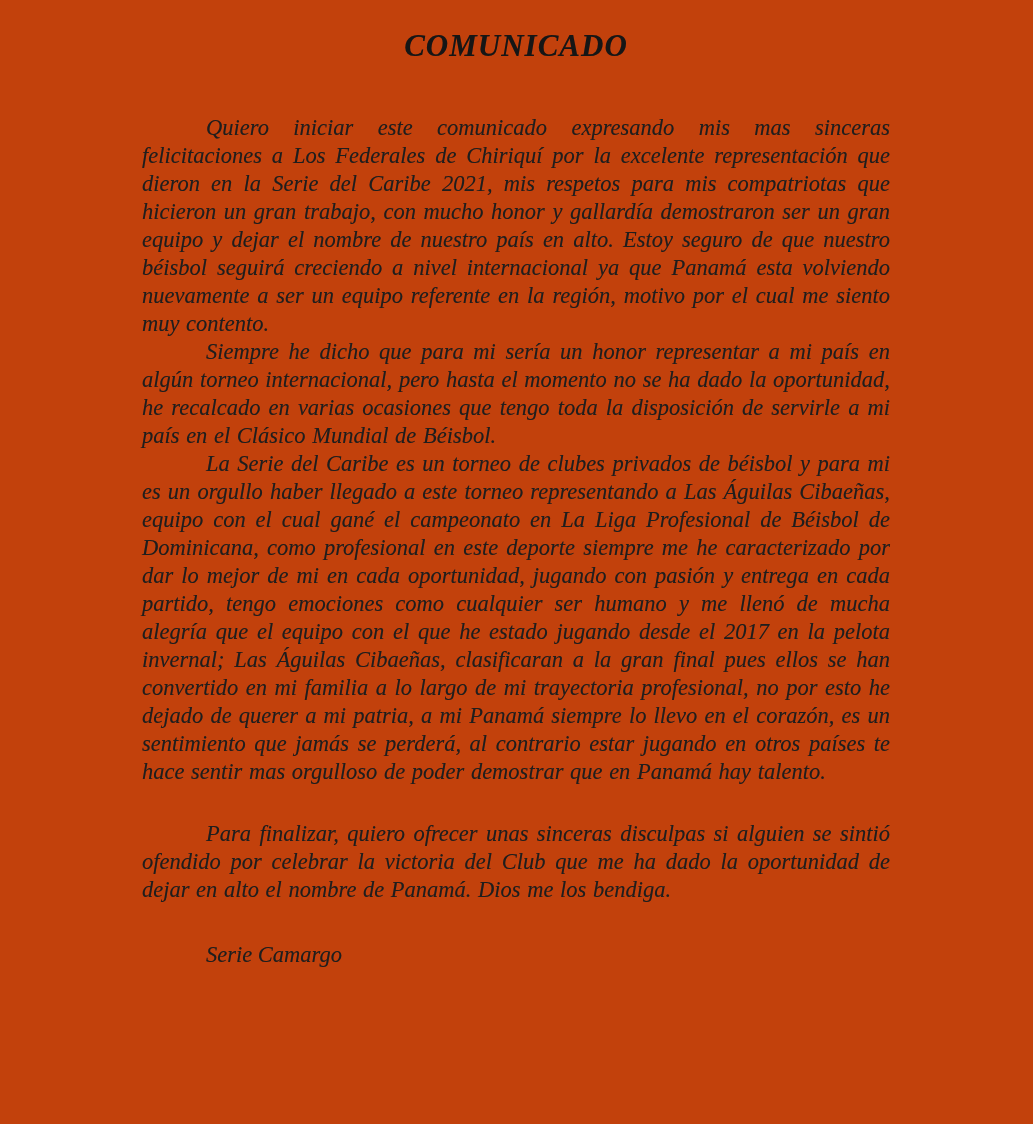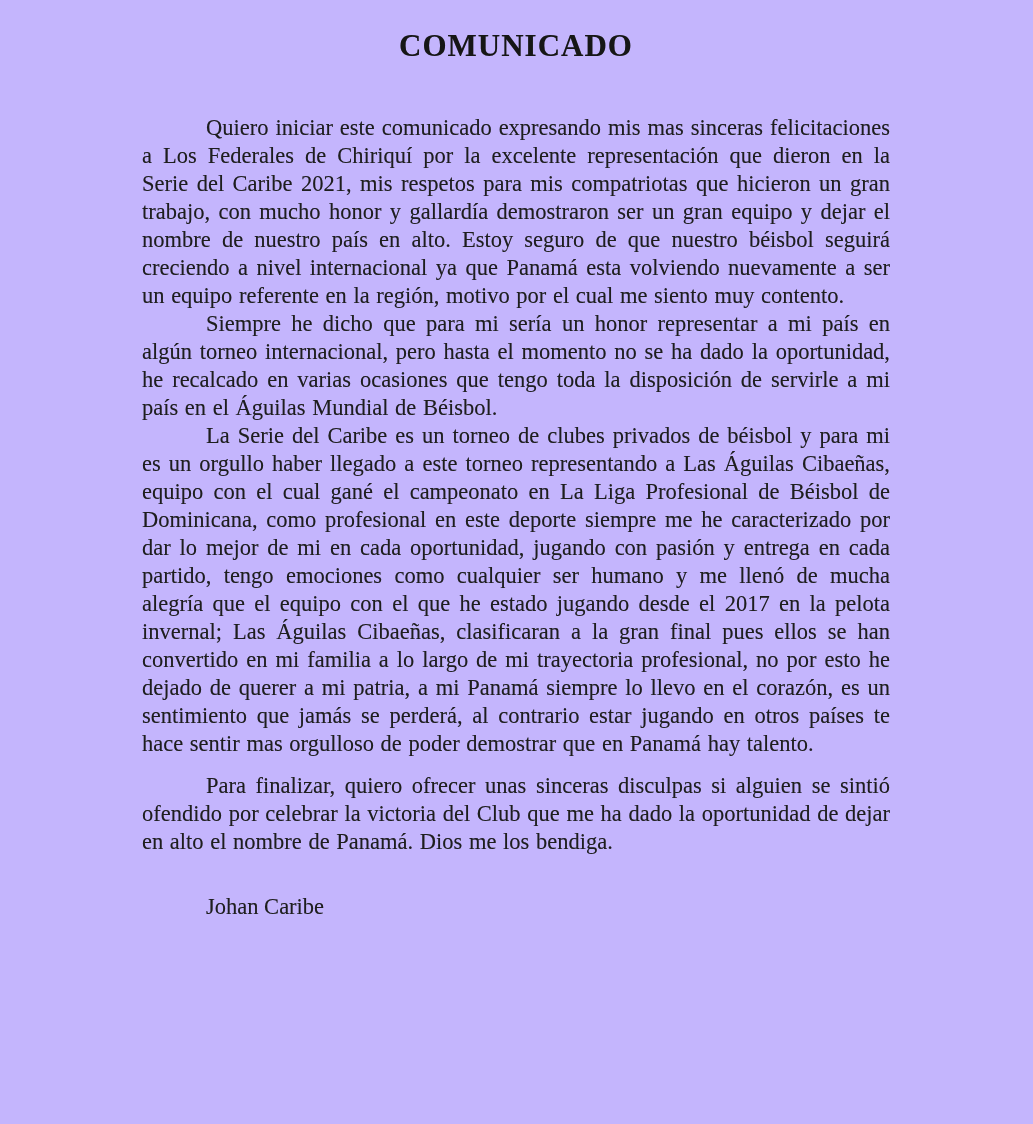--- a/index.html
+++ b/index.html
@@ -12,59 +12,60 @@
     width: 1033px;
     height: 1124px;
     overflow: hidden;
     font-family: "Liberation Serif", "DejaVu Serif", serif;
   }
   .page {
     box-sizing: border-box;
     width: 1033px;
     height: 1124px;
     padding: 28px 143px 0 142px;
-    background: #c4b5fd;
+    background: #c2410c;
     
     text-shadow: 0 0 0.6px rgba(30,30,30,0.35);
+    font-style: italic;
   }
   .doc-title {
     margin: 0 0 50px 0;
     text-align: center;
     font-size: 31px;
     font-weight: bold;
     letter-spacing: 1px;
     color: #161616;
   }
   .doc-body p {
     margin: 0;
     font-size: 22.5px;
     line-height: 28px;
     color: #1e1e1e;
     text-align: justify;
     text-indent: 64px;
     word-spacing: 1px;
   }
   .doc-body p.para-final {
-    margin-top: 14px;
+    margin-top: 34px;
   }
   .signature {
     margin: 34px 0 0 0;
     font-size: 22.5px;
     line-height: 34px;
     color: #1e1e1e;
     text-indent: 64px;
   }
 </style>
 </head>
 <body>
 
 <div class="page">
   <h1 class="doc-title">COMUNICADO</h1>
 
   <div class="doc-body">
     <p>Quiero iniciar este comunicado expresando mis mas sinceras felicitaciones a Los Federales de Chiriquí por la excelente representación que dieron en la Serie del Caribe 2021, mis respetos para mis compatriotas que hicieron un gran trabajo, con mucho honor y gallardía demostraron ser un gran equipo y dejar el nombre de nuestro país en alto. Estoy seguro de que nuestro béisbol seguirá creciendo a nivel internacional ya que Panamá esta volviendo nuevamente a ser un equipo referente en la región, motivo por el cual me siento muy contento.</p>
-    <p>Siempre he dicho que para mi sería un honor representar a mi país en algún torneo internacional, pero hasta el momento no se ha dado la oportunidad, he recalcado en varias ocasiones que tengo toda la disposición de servirle a mi país en el Águilas Mundial de Béisbol.</p>
+    <p>Siempre he dicho que para mi sería un honor representar a mi país en algún torneo internacional, pero hasta el momento no se ha dado la oportunidad, he recalcado en varias ocasiones que tengo toda la disposición de servirle a mi país en el Clásico Mundial de Béisbol.</p>
     <p>La Serie del Caribe es un torneo de clubes privados de béisbol y para mi es un orgullo haber llegado a este torneo representando a Las Águilas Cibaeñas, equipo con el cual gané el campeonato en La Liga Profesional de Béisbol de Dominicana, como profesional en este deporte siempre me he caracterizado por dar lo mejor de mi en cada oportunidad, jugando con pasión y entrega en cada partido, tengo emociones como cualquier ser humano y me llenó de mucha alegría que el equipo con el que he estado jugando desde el 2017 en la pelota invernal; Las Águilas Cibaeñas, clasificaran a la gran final pues ellos se han convertido en mi familia a lo largo de mi trayectoria profesional, no por esto he dejado de querer a mi patria, a mi Panamá siempre lo llevo en el corazón, es un sentimiento que jamás se perderá, al contrario estar jugando en otros países te hace sentir mas orgulloso de poder demostrar que en Panamá hay talento.</p>
     <p class="para-final">Para finalizar, quiero ofrecer unas sinceras disculpas si alguien se sintió ofendido por celebrar la victoria del Club que me ha dado la oportunidad de dejar en alto el nombre de Panamá. Dios me los bendiga.</p>
   </div>
 
-  <p class="signature">Johan Caribe</p>
+  <p class="signature">Serie Camargo</p>
 </div>
 
 </body></html>

